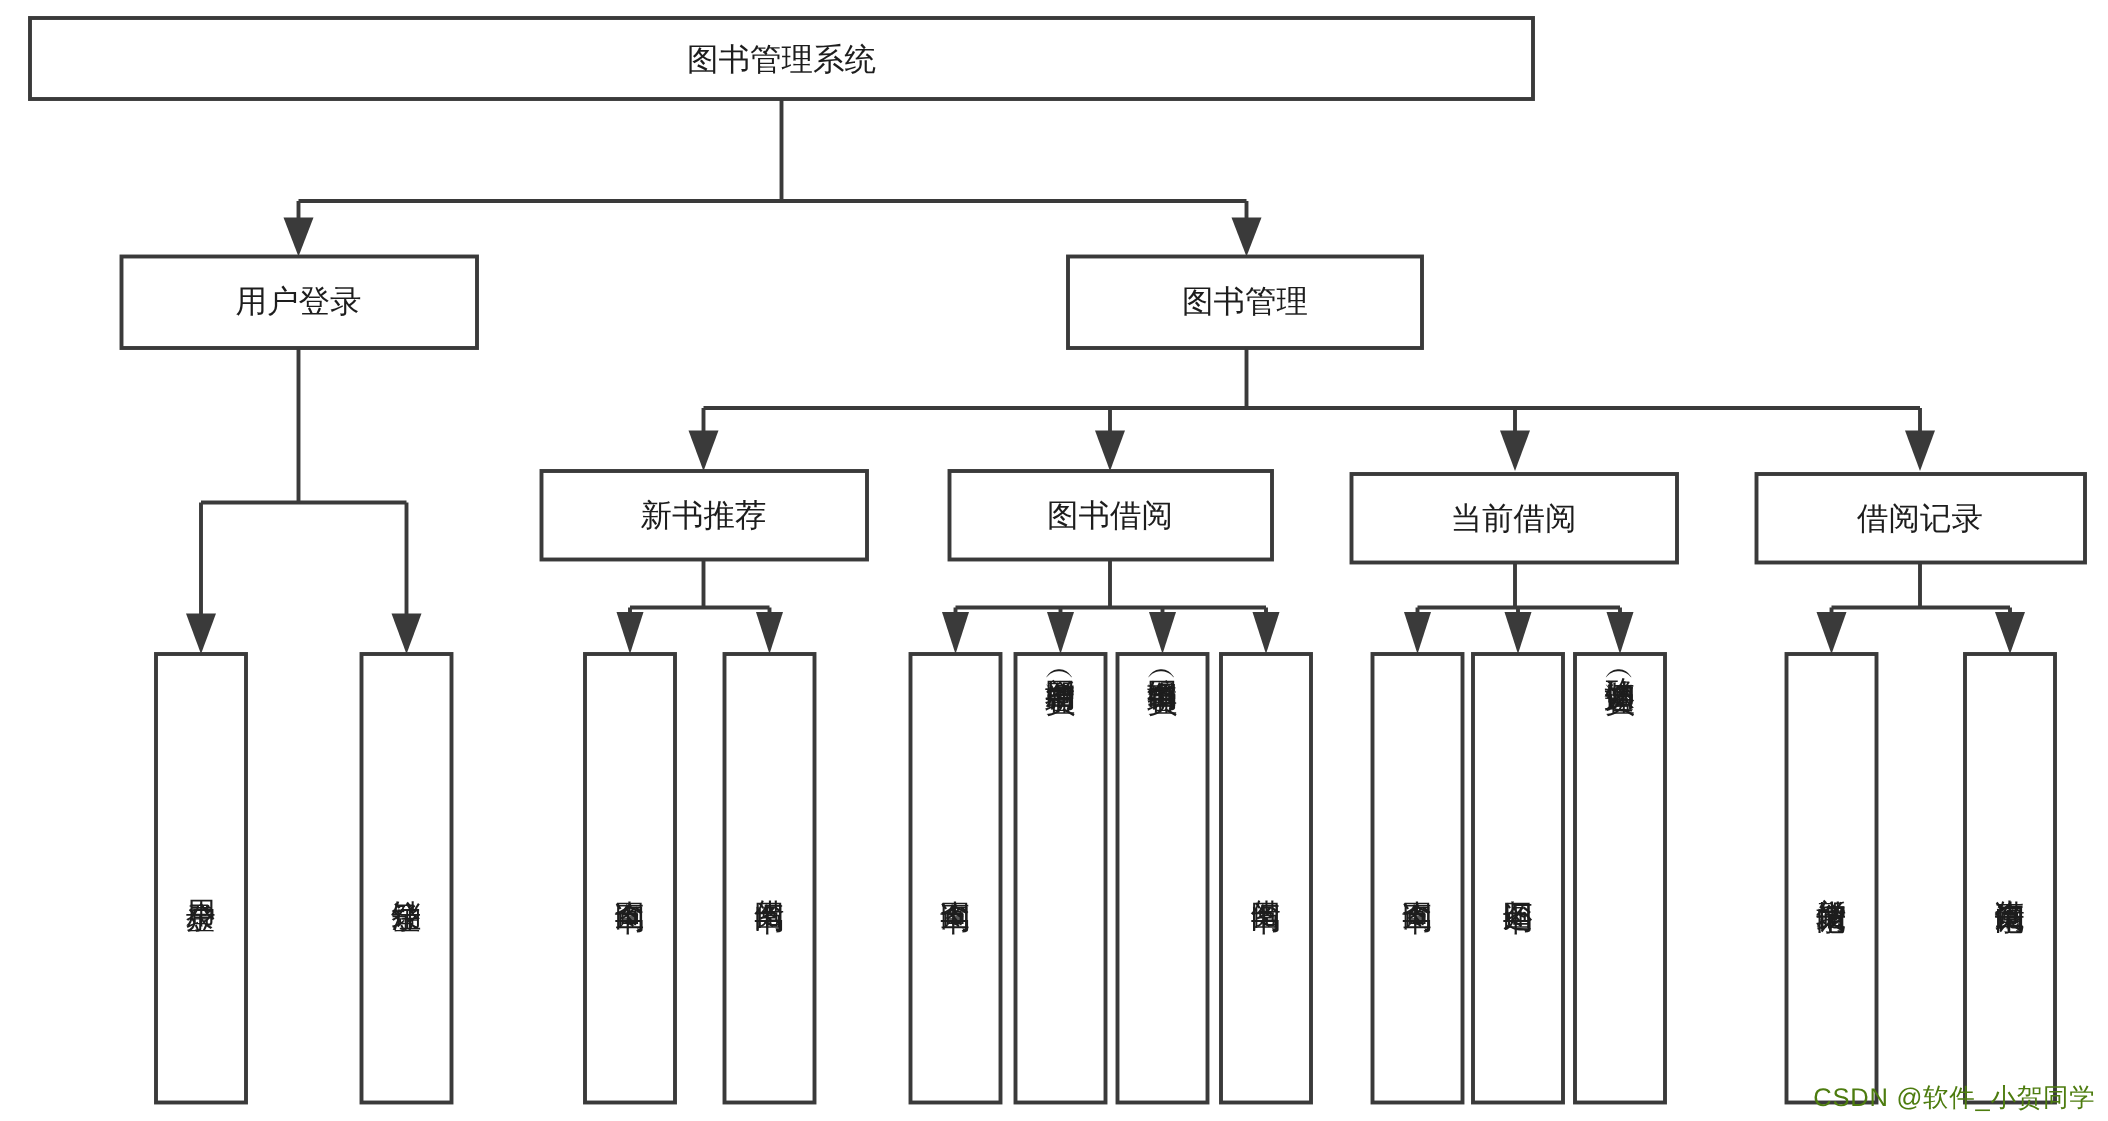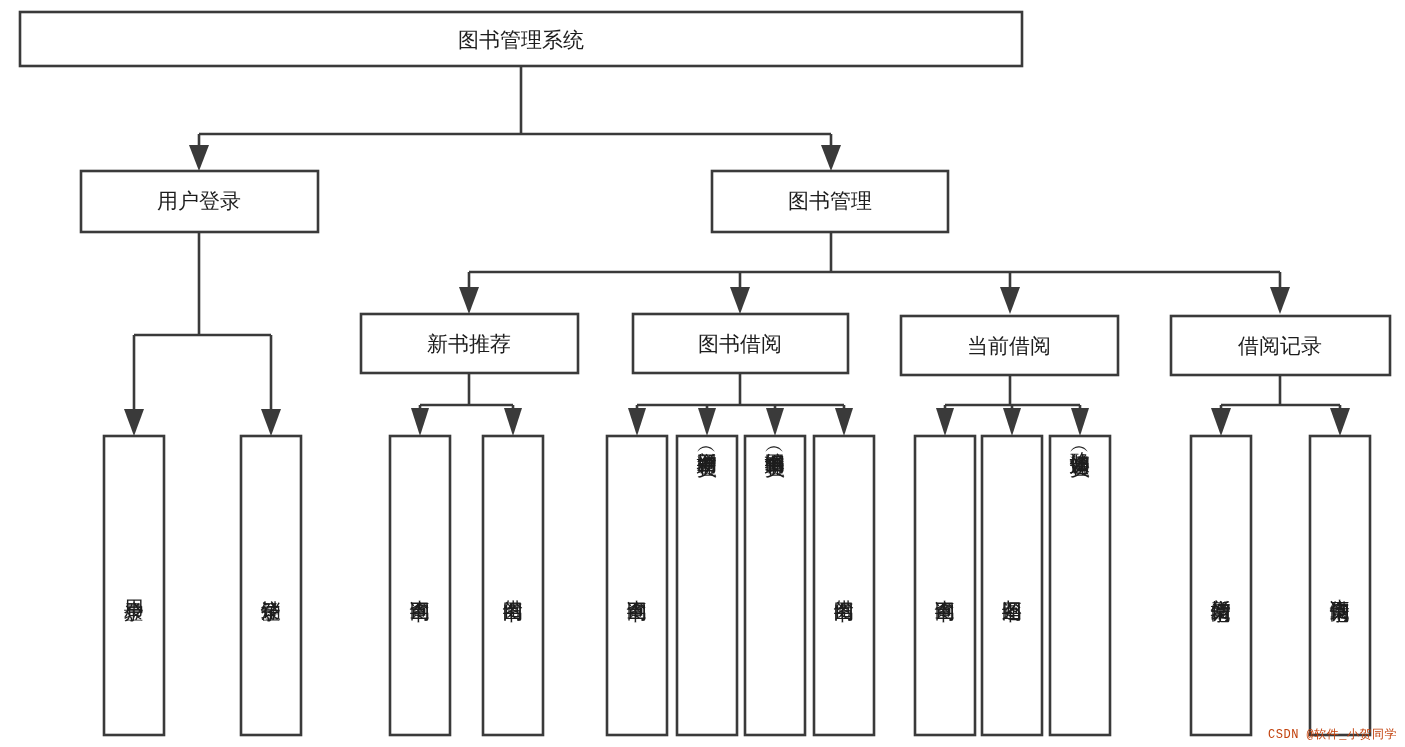--- a/index.html
+++ b/index.html
@@ -63,23 +63,23 @@
     writing-mode: vertical-rl;
     text-orientation: upright;
     letter-spacing: 1px;
     white-space: nowrap;
     text-align: left;
   }
   .watermark {
     position: absolute;
     right: 8px;
     bottom: 4px;
-    font-family: Liberation Mono, monospace;
-    font-size: 12px;
-    color: #c2410c;
+    font-family: Liberation Sans, sans-serif;
+    font-size: 17px;
+    color: #4d7c0f;
     letter-spacing: 0.5px;
     white-space: nowrap;
   }
 </style>
 </head>
 <body>
 
 <div id="diagram-root">
 
   <svg id="tree-svg" viewBox="0 0 1405 747">

